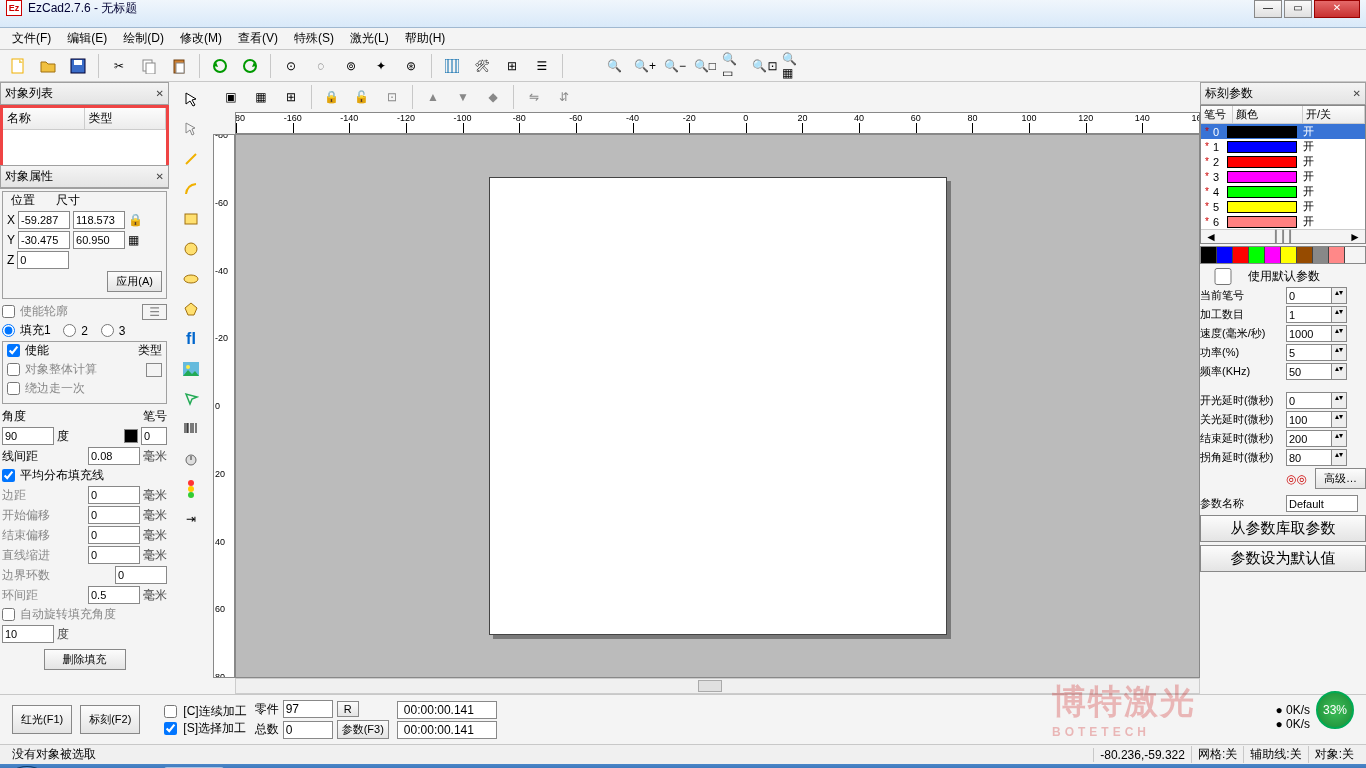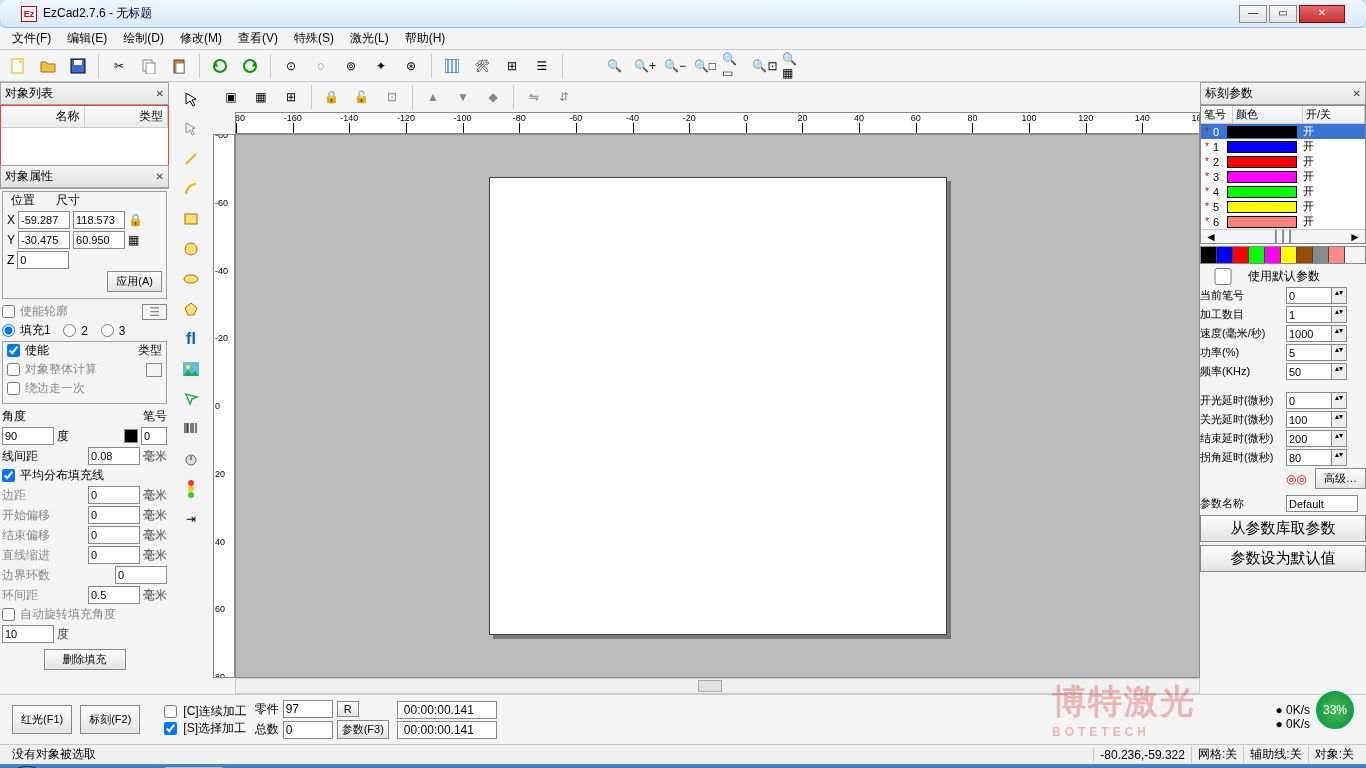--- a/index.html
+++ b/index.html
@@ -1,19 +1,19 @@
 <!DOCTYPE html>
 <html><head>
 <meta charset="utf-8">
 <style>
 * { margin: 0; padding: 0; box-sizing: border-box; font-family: "Microsoft YaHei", SimSun, sans-serif; font-size: 12px; }
 body { background: #d4e4f4; width: 1366px; height: 768px; overflow: hidden; position: relative; }
 
 
-.titlebar { height: 28px; background: linear-gradient(#f0f6fc, #d9e9f9); display: flex; align-items: center; padding: 0 21px; border-bottom: 1px solid #a0b8d0; border-radius: 8px; }
+.titlebar { height: 28px; background: linear-gradient(#f0f6fc, #d9e9f9); display: flex; align-items: flex-start; padding: 0 6px; border-bottom: 1px solid #a0b8d0; }
 .titlebar .icon { width: 16px; height: 16px; background: #fff; border: 1px solid #c00; margin-right: 6px; display: flex; align-items: center; justify-content: center; color: #c00; font-size: 9px; font-weight: bold; }
 .titlebar .title { color: #003; }
 .titlebar .spacer { flex: 1; }
 .winbtn { width: 28px; height: 18px; margin-left: 2px; border: 1px solid #888; background: linear-gradient(#fafafa,#e0e0e0); text-align: center; line-height: 14px; font-size: 10px; }
 .winbtn.close { width: 46px; background: linear-gradient(#e56a6a, #c83030); color: #fff; border-color: #900; }
 
 
 .menubar { height: 22px; background: #f4f4f4; display: flex; align-items: center; padding: 0 4px; border-bottom: 1px solid #c8c8c8; }
 .menubar span { padding: 2px 8px; cursor: default; }
 
@@ -23,21 +23,21 @@
 .sep { width: 1px; height: 24px; background: #c8c8c8; margin: 0 4px; }
 
 
 .main { display: flex; height: 612px; }
 
 
 .panel-head { background: linear-gradient(#f4f4f4,#e4e4e4); border: 1px solid #a0a0a0; padding: 2px 4px; display: flex; justify-content: space-between; align-items: center; font-weight: normal; }
 .panel-head .x { font-size: 10px; color: #444; }
 
 .left-col { width: 169px; background: #f4f4f4; display: flex; flex-direction: column; }
-.objlist { border: 1px solid #ef4444; height: 60px; text-align: right; }
+.objlist { border: 3px solid #ef4444; height: 60px; }
 .objlist-head { display: flex; background: #fff; border-bottom: 1px solid #ccc; }
 .objlist-head span { padding: 2px 4px; border-right: 1px solid #ccc; flex: 1; background: linear-gradient(#fcfcfc,#ececec); }
 .objlist-body { background: #fff; height: 46px; }
 
 .props { border-top: 1px solid #a0a0a0; padding: 2px; flex: 1; overflow: hidden; }
 .props fieldset { border: 1px solid #a0a0a0; padding: 0 4px 4px 4px; margin-bottom: 4px; }
 .prow { display: flex; align-items: center; gap: 3px; margin-bottom: 2px; }
 .prow label { width: auto; }
 .prow input[type=text] { width: 52px; height: 18px; border: 1px solid #888; padding: 0 2px; font-size: 11px; }
 .prow .unit { color: #444; }

